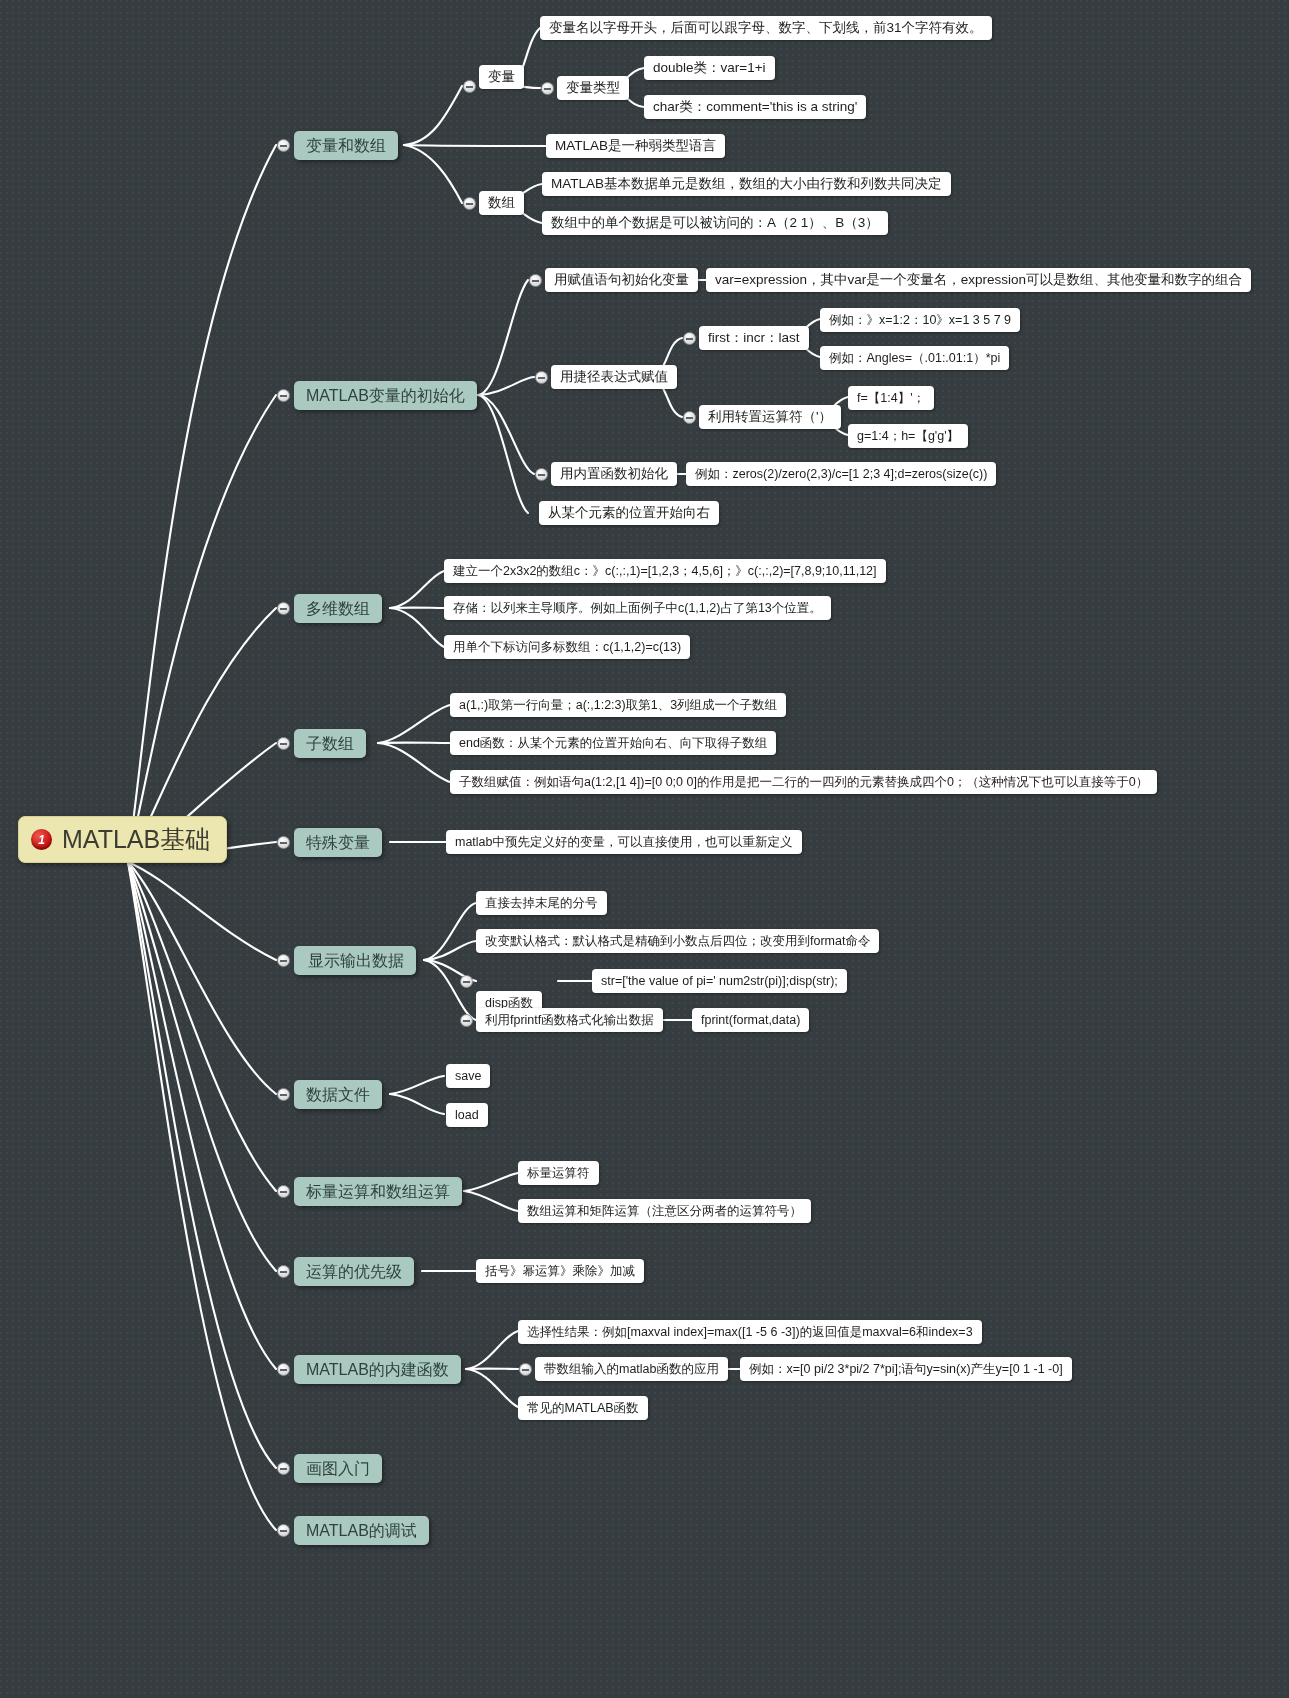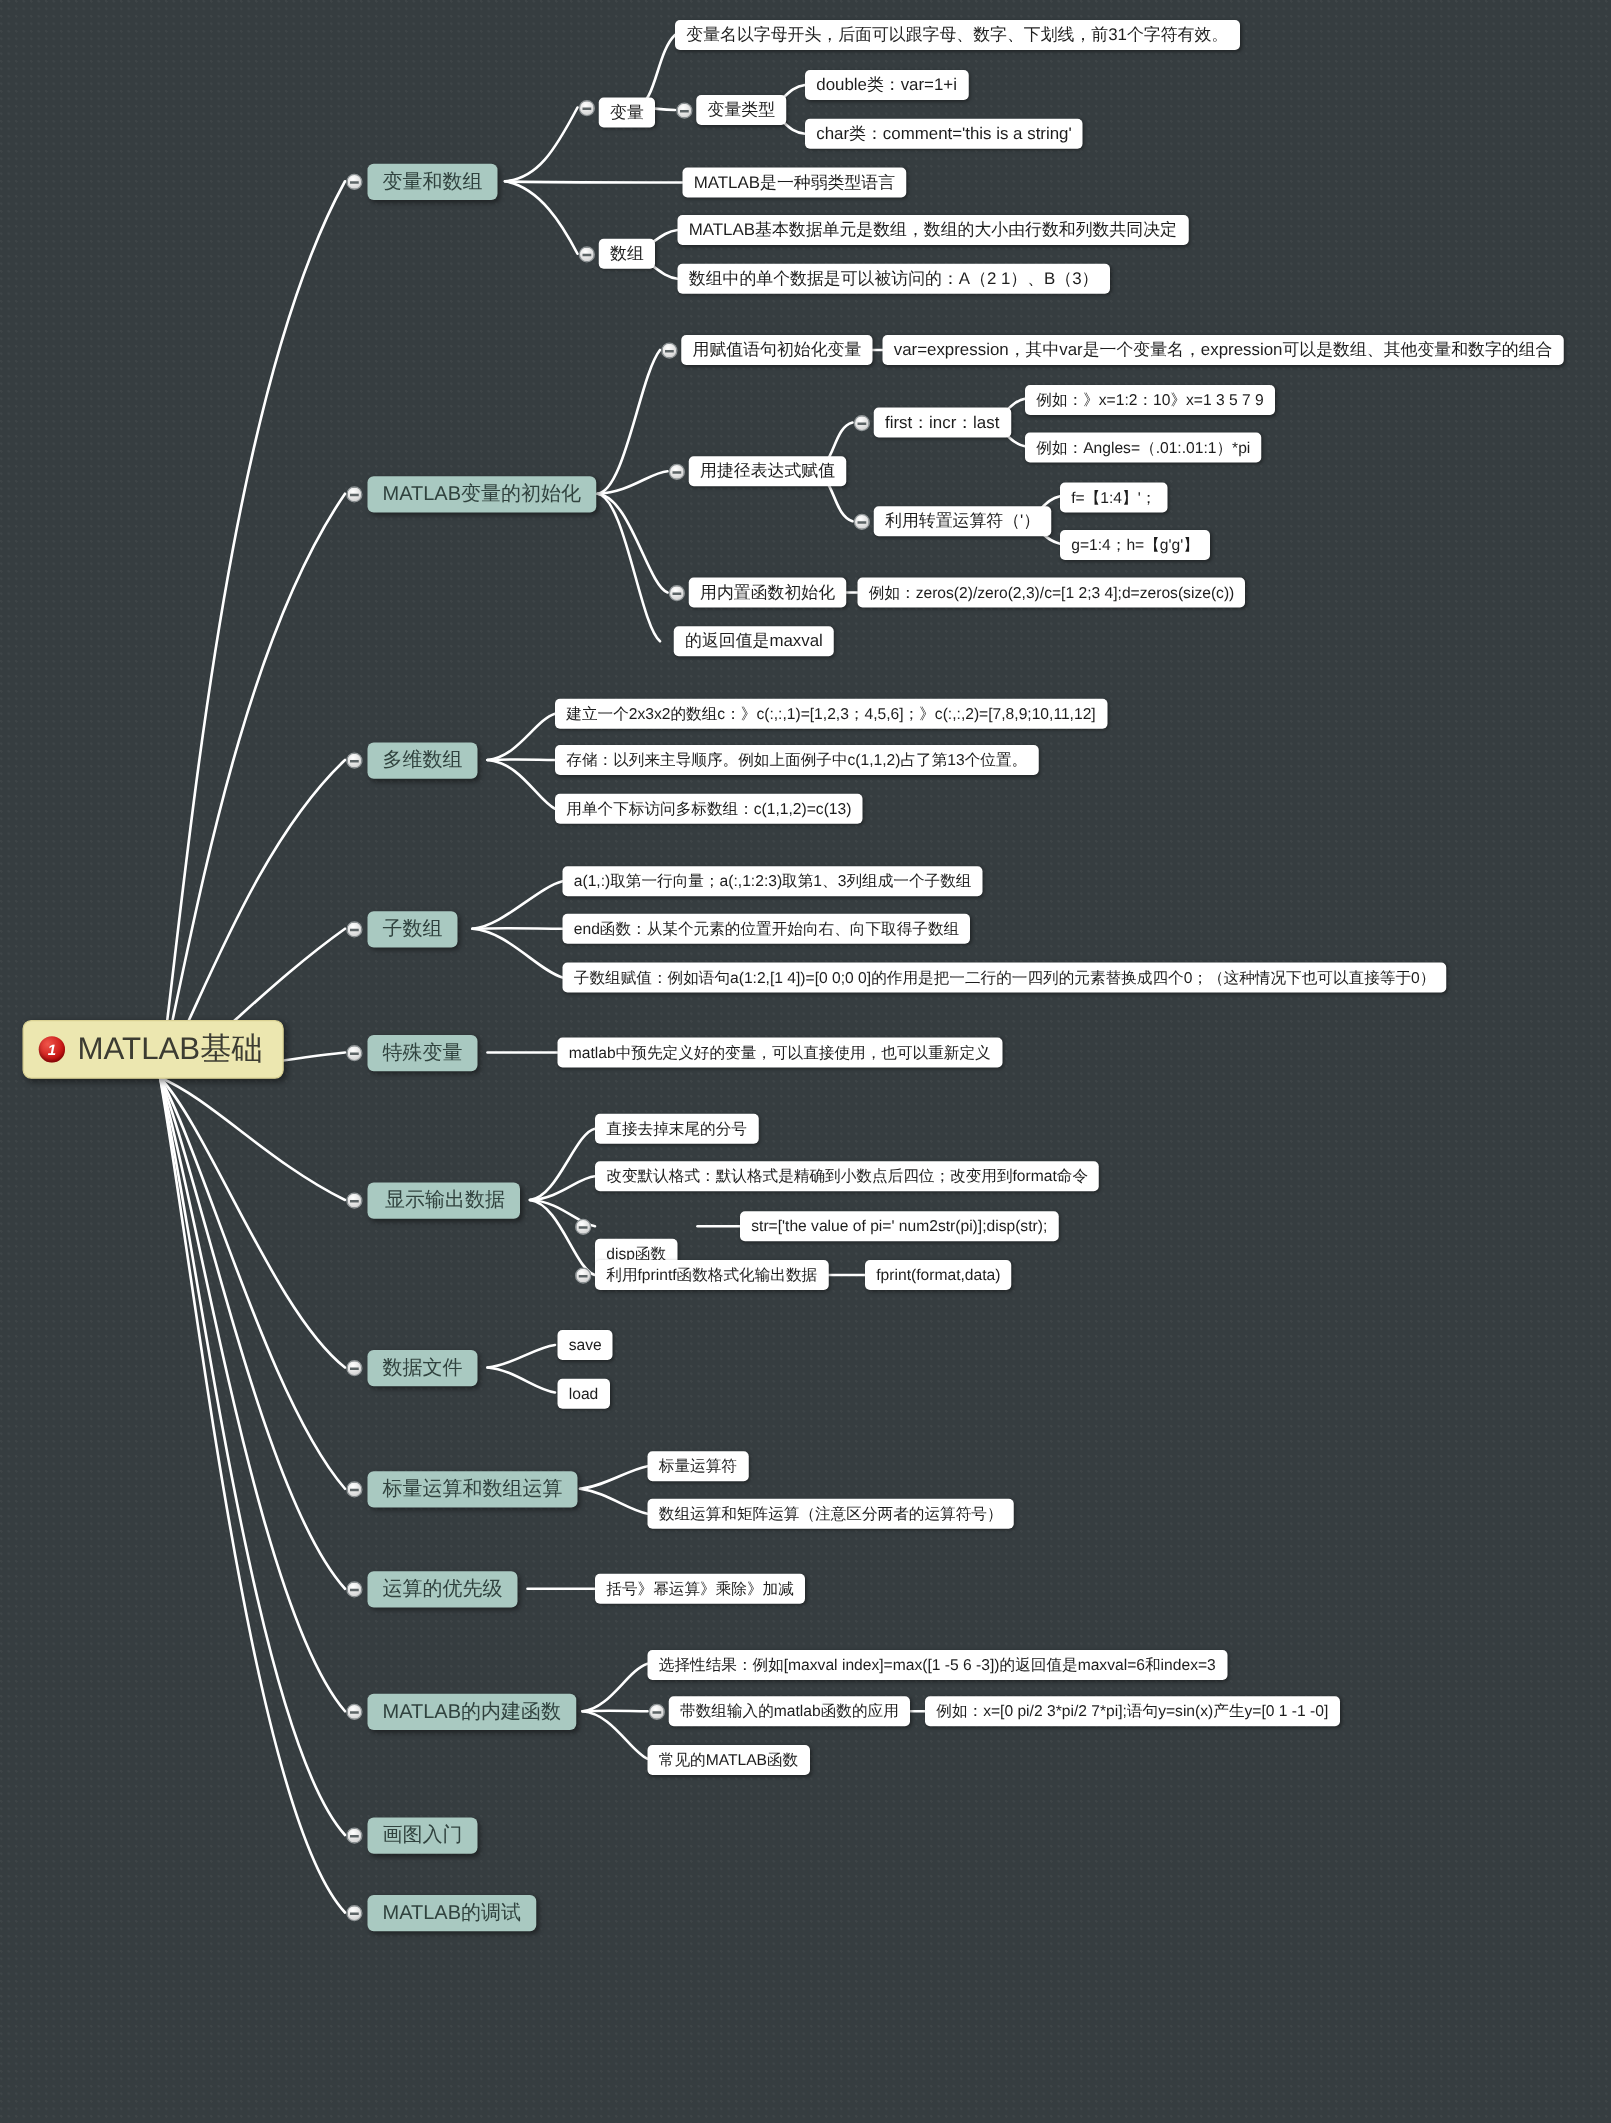--- a/index.html
+++ b/index.html
@@ -172,21 +172,21 @@
     <span class="badge">1</span>
     <span>MATLAB基础</span>
   </div>
 
   <div class="knob" style="left:277px;top:139px;"></div>
   <div class="node lv1" style="left:294px;top:131px;">
     <span>变量和数组</span>
   </div>
 
   <div class="knob" style="left:463px;top:80px;"></div>
-  <div class="node leaf" style="left:479px;top:78px;justify-content:flex-end;">
+  <div class="node leaf" style="left:479px;top:65px;justify-content:flex-end;">
     <span>变量</span>
   </div>
 
   <div class="node leaf" style="left:540px;top:16px;">
     <span>变量名以字母开头，后面可以跟字母、数字、下划线，前31个字符有效。</span>
   </div>
 
   <div class="knob" style="left:541px;top:82px;"></div>
   <div class="node leaf" style="left:557px;top:76px;">
     <span>变量类型</span>
@@ -256,21 +256,21 @@
 
   <div class="knob" style="left:535px;top:468px;"></div>
   <div class="node leaf" style="left:551px;top:462px;">
     <span>用内置函数初始化</span>
   </div>
   <div class="node leaf sm" style="left:686px;top:462px;">
     <span>例如：zeros(2)/zero(2,3)/c=[1 2;3 4];d=zeros(size(c))</span>
   </div>
 
   <div class="node leaf" style="left:539px;top:501px;">
-    <span>的返回值是maxval</span>
+    <span>从某个元素的位置开始向右</span>
   </div>
 
   <div class="knob" style="left:277px;top:602px;"></div>
   <div class="node lv1" style="left:294px;top:594px;">
     <span>多维数组</span>
   </div>
   <div class="node leaf sm" style="left:444px;top:559px;justify-content:center;">
     <span>建立一个2x3x2的数组c：》c(:,:,1)=[1,2,3；4,5,6]；》c(:,:,2)=[7,8,9;10,11,12]</span>
   </div>
   <div class="node leaf sm" style="left:444px;top:596px;">

